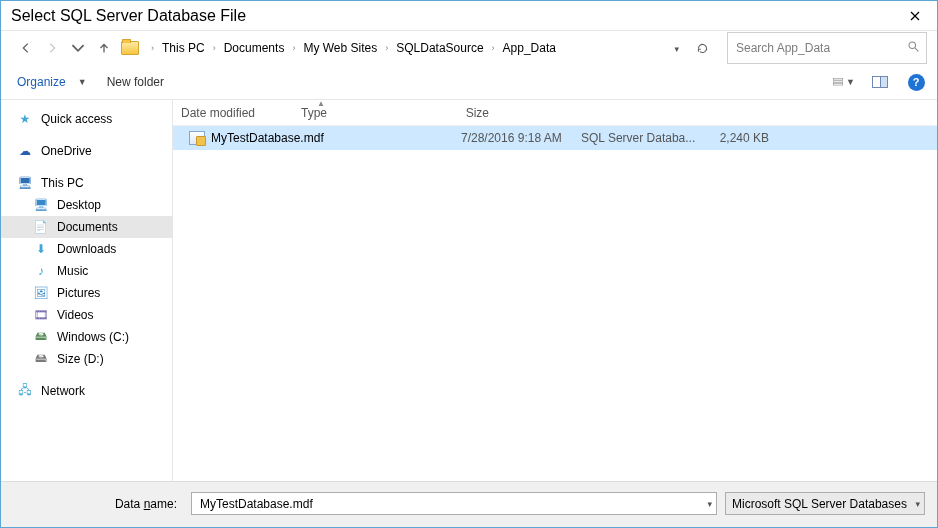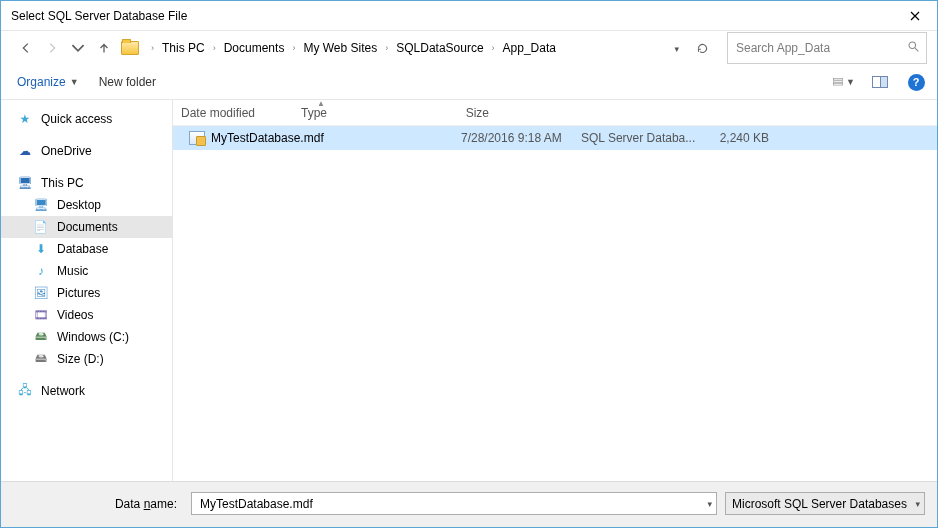--- a/index.html
+++ b/index.html
@@ -1,39 +1,39 @@
 <!DOCTYPE html>
 <html><head>
 <meta charset="utf-8">
 <style>
   * { box-sizing: border-box; font-family: "Segoe UI", Tahoma, sans-serif; }
   html, body { margin:0; padding:0; width:938px; height:528px; background:#fff; font-size:12px; color:#000; }
   .window { width:938px; height:528px; border:1px solid #5aa7d6; display:flex; flex-direction:column; background:#fff; }
   .titlebar { height:30px; display:flex; align-items:center; justify-content:space-between; padding:0 0 0 10px; border-bottom:1px solid #e6e6e6;}
-  .titlebar .title { font-size:12px;text-align:center; }
+  .titlebar .title { font-size:16px;text-align:center; }
   .titlebar .close { width:45px; height:30px; display:flex; align-items:center; justify-content:center; font-size:14px; }
 
   .navbar { height:34px; display:flex; align-items:center; padding:0 10px 0 14px; gap:4px; }
   .navbtn { width:22px; height:22px; display:flex; align-items:center; justify-content:center; color:#606060; }
   .navbtn.disabled { color:#c0c0c0; }
   .navbtn svg { width:14px; height:14px; }
   .folder-icon { width:18px; height:14px; background:linear-gradient(#ffe9a6,#f7c63f); border:1px solid #d6a530; border-radius:1px; position:relative; margin:0 2px; }
   .folder-icon:before { content:""; position:absolute; top:-3px; left:0; width:7px; height:3px; background:#f7c63f; border:1px solid #d6a530; border-bottom:none; border-radius:1px 1px 0 0; }
   .breadcrumb { display:flex; align-items:center; gap:4px; flex:1; height:24px; padding:0 4px; }
   .crumb { padding:2px 2px; white-space:nowrap; }
   .crumb-sep { color:#808080; font-size:9px; padding:0 2px;}
   .addr-drop { color:#606060; padding:0 4px;}
   .refresh { width:22px; height:22px; display:flex; align-items:center; justify-content:center; color:#606060; margin-left:4px;}
   .searchbox { width:200px; height:32px; border:1px solid #cfcfcf; margin-left:10px; display:flex; align-items:center; padding:0 6px; color:#7d7d7d; }
   .searchbox input { border:none; outline:none; flex:1; font-size:12px; color:#000; background:transparent;}
   .searchbox input::placeholder { color:#7d7d7d; }
   .search-icon { color:#7d7d7d; }
 
   .toolbar { height:34px; display:flex; align-items:center; padding:0 10px 0 16px; gap:20px; }
-  .tbtn { color:#1a5fb4; display:flex; align-items:center; gap:4px; font-size:12px;}
+  .tbtn { color:#1a5fb4; display:flex; align-items:center; gap:12px; font-size:12px;}
   .tbtn.black { color:#333; }
   .tb-right { margin-left:auto; display:flex; align-items:center; gap:14px; }
   .viewbtn, .helpbtn, .panebtn { width:22px; height:20px; display:flex; align-items:center; justify-content:center; }
   .help-circle { width:17px; height:17px; border-radius:50%; background:#1e73d4; color:#fff; display:flex; align-items:center; justify-content:center; font-size:11px; font-weight:bold;}
   .viewbtn svg { width:16px; height:14px; }
   .panebtn .pane-ic { width:16px; height:12px; border:1px solid #6e8ab0; display:flex;}
   .panebtn .pane-ic span { flex:1; border-right:1px solid #6e8ab0;}
   .panebtn .pane-ic span:last-child { border-right:none; background:#cfe0f4;}
 
   .body { flex:1; display:flex; border-top:1px solid #e6e6e6; min-height:0;}
@@ -195,21 +195,21 @@
       <div class="side-item indent">
         <span class="ic ic-desktop">🖥</span>
         <span>Desktop</span>
       </div>
       <div class="side-item indent selected">
         <span class="ic ic-doc">📄</span>
         <span>Documents</span>
       </div>
       <div class="side-item indent">
         <span class="ic ic-down">⬇</span>
-        <span>Database</span>
+        <span>Downloads</span>
       </div>
       <div class="side-item indent">
         <span class="ic ic-music">♪</span>
         <span>Music</span>
       </div>
       <div class="side-item indent">
         <span class="ic ic-pic">🖼</span>
         <span>Pictures</span>
       </div>
       <div class="side-item indent">

